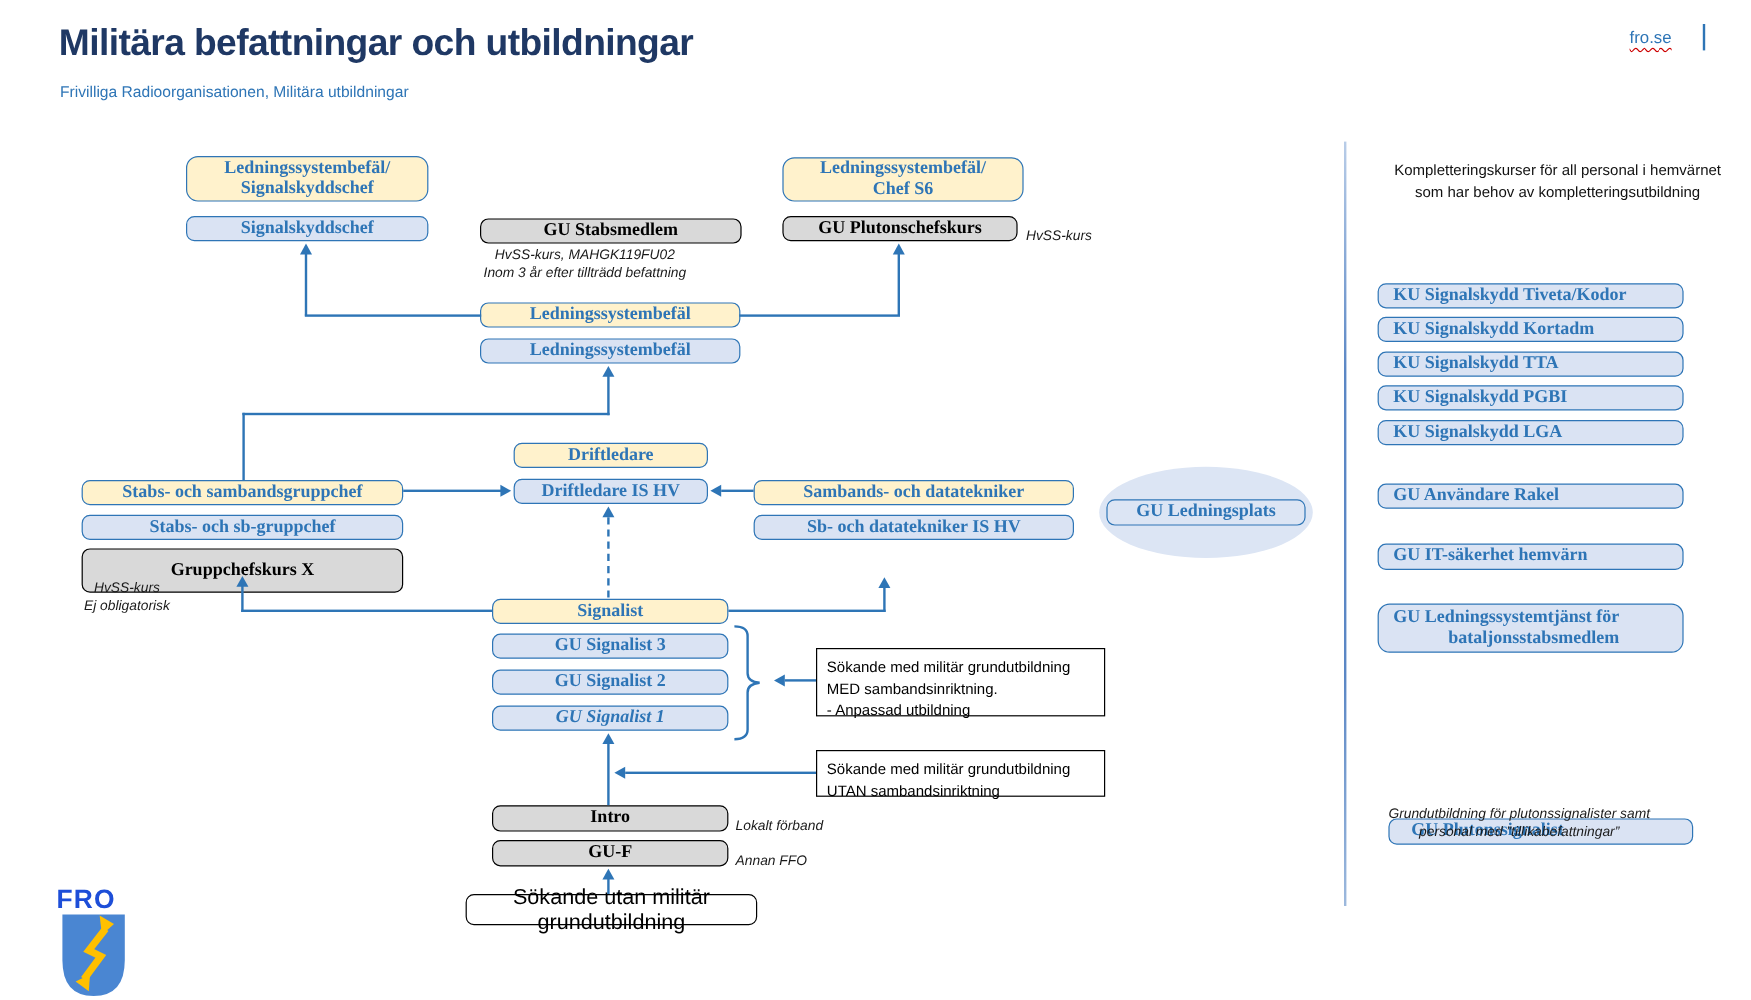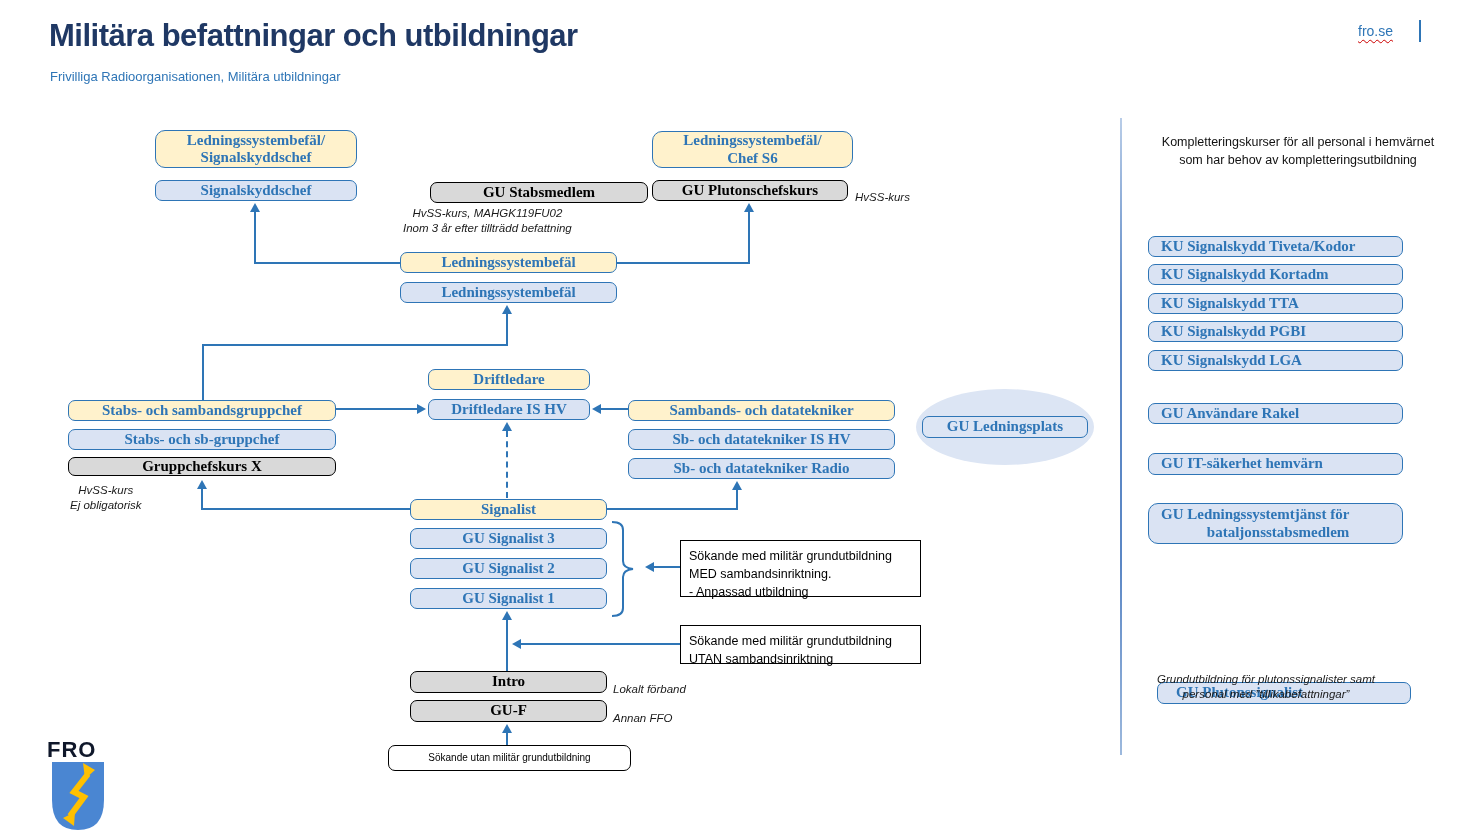--- a/index.html
+++ b/index.html
@@ -20,21 +20,21 @@
   
   .node {
     position:absolute; display:flex; align-items:center; justify-content:center;
     font-family:"Liberation Serif", serif; font-weight:bold; font-size:15px;
     line-height:1.15; text-align:center; border-radius:7px;
   }
   .yellow { background:#FFF2CC; border:1.5px solid #2E75B6; color:#2E75B6; }
   .blue   { background:#DAE3F3; border:1.5px solid #2E75B6; color:#2E75B6; }
   .gray   { background:#D9D9D9; border:1.5px solid #000000; color:#000000; }
   .white-box { background:#ffffff; border:1.5px solid #000000; color:#000000;
-               font-family:"Liberation Sans", sans-serif; font-weight:normal; font-size:10px; }
+               font-family:"Liberation Sans", sans-serif; font-weight:normal; font-size:18px; }
   .two-line { border-radius:10px; }
   .left-al { justify-content:flex-start; padding-left:12px; text-align:right;margin-top:36px; }
 
   .note-it { font-family:"Liberation Sans", sans-serif; font-style:italic; font-size:11.5px; color:#1a1a1a; line-height:1.3; }
   .callout {
     position:absolute; background:#fff; border:1.5px solid #000; color:#000;
     font-size:12.5px; line-height:1.45; padding:6px 8px; text-align:left;
   }
   .sidebar-note { font-size:12.5px; color:#111; line-height:1.45; }
 
@@ -46,70 +46,69 @@
             border-left:5px solid transparent; border-right:5px solid transparent; border-bottom:9px solid #2E75B6; }
   .arr-left { position:absolute; width:0; height:0;
             border-top:5px solid transparent; border-bottom:5px solid transparent; border-right:9px solid #2E75B6; }
   .arr-right { position:absolute; width:0; height:0;
             border-top:5px solid transparent; border-bottom:5px solid transparent; border-left:9px solid #2E75B6; }
 
   .divider { position:absolute; width:2px; background:linear-gradient(#b9cde8, #5b87c5 30%, #5b87c5 70%, #9db9dd); }
 
   .ellipse { position:absolute; background:#DCE5F4; border-radius:50%; }
 
-  .logo-text { font-size:22px; font-weight:bold; color:#0f172a; letter-spacing:1px; font-family:"Liberation Sans", sans-serif; }
+  .logo-text { font-size:22px; font-weight:bold; color:#1d4ed8; letter-spacing:1px; font-family:"Liberation Sans", sans-serif; }
 </style>
 </head>
 <body>
 
 <div class="canvas">
 
   <div class="abs title" style="left:49px; top:18px;">Militära befattningar och utbildningar</div>
   <div class="abs subtitle" style="left:50px; top:69px;">Frivilliga Radioorganisationen, Militära utbildningar</div>
   <div class="abs" style="left:1358px; top:20px; display:flex; align-items:center; gap:26px;">
     <span class="sitelink">fro.se</span>
     <span class="sitebar"></span>
   </div>
 
   <div class="node yellow two-line ml" style="left:155px; top:130px; width:202px; height:38px;">Ledningssystembefäl/
 Signalskyddschef</div>
   <div class="node blue" style="left:155px; top:180px; width:202px; height:21px;">Signalskyddschef</div>
 
-  <div class="node gray" style="left:400px; top:182px; width:218px; height:21px;margin-left:30px;">GU Stabsmedlem</div>
+  <div class="node gray" style="left:400px; top:182px; width:218px; height:21px;">GU Stabsmedlem</div>
   <div class="abs note-it ml" style="left:403px; top:206px;">HvSS-kurs, MAHGK119FU02
 Inom 3 år efter tillträdd befattning</div>
 
   <div class="node yellow two-line ml" style="left:652px; top:131px; width:201px; height:37px;">Ledningssystembefäl/
 Chef S6</div>
   <div class="node gray" style="left:652px; top:180px; width:196px; height:21px;">GU Plutonschefskurs</div>
   <div class="abs note-it" style="left:855px; top:190px;">HvSS-kurs</div>
 
   <div class="node yellow" style="left:400px; top:252px; width:217px; height:21px;">Ledningssystembefäl</div>
   <div class="node blue" style="left:400px; top:282px; width:217px; height:21px;">Ledningssystembefäl</div>
 
   <div class="node yellow" style="left:428px; top:369px; width:162px; height:21px;">Driftledare</div>
   <div class="node blue" style="left:428px; top:399px; width:162px; height:21px;">Driftledare IS HV</div>
 
   <div class="node yellow" style="left:68px; top:400px; width:268px; height:21px;">Stabs- och sambandsgruppchef</div>
   <div class="node blue" style="left:68px; top:429px; width:268px; height:21px;">Stabs- och sb-gruppchef</div>
-  <div class="node gray" style="left:68px; top:457px; width:268px; height:19px;">Gruppchefskurs X</div>
+  <div class="node gray" style="left:68px; top:457px; width:268px; height:37px;">Gruppchefskurs X</div>
   <div class="abs note-it ml" style="left:70px; top:483px;">HvSS-kurs
 Ej obligatorisk</div>
 
   <div class="node yellow" style="left:628px; top:400px; width:267px; height:21px;">Sambands- och datatekniker</div>
   <div class="node blue" style="left:628px; top:429px; width:267px; height:21px;">Sb- och datatekniker IS HV</div>
-  <div class="node blue" style="left:628px; top:458px; width:267px; height:21px;">Sb- och datatekniker Radio</div>
 
   <div class="ellipse" style="left:916px; top:389px; width:178px; height:76px;"></div>
   <div class="node" style="left:922px; top:416px; width:166px; height:22px; background:transparent; border:1.5px solid #2E75B6; color:#2E75B6;">GU Ledningsplats</div>
 
   <div class="node yellow" style="left:410px; top:499px; width:197px; height:21px;">Signalist</div>
   <div class="node blue" style="left:410px; top:528px; width:197px; height:21px;">GU Signalist 3</div>
   <div class="node blue" style="left:410px; top:558px; width:197px; height:21px;">GU Signalist 2</div>
-  <div class="node blue" style="left:410px; top:588px; width:197px; height:21px;">GU Signalist 1</div>
+  <div class="node blue" style="left:410px; top:588px; width:197px; height:21px;font-style:italic;">GU Signalist 1</div>
 
   <svg class="abs" style="left:609px; top:520px;" width="28" height="98" viewBox="0 0 28 98">
     <path d="M3,2 Q14,2 14,10 L14,41 Q14,48 24,49 Q14,50 14,57 L14,88 Q14,96 3,96" fill="none" stroke="#2E75B6" stroke-width="2"></path>
   </svg>
 
   <div class="callout ml" style="left:680px; top:540px; width:241px; height:57px;">Sökande med militär grundutbildning
 MED sambandsinriktning.
 - Anpassad utbildning</div>
   <div class="callout ml" style="left:680px; top:625px; width:241px; height:39px;">Sökande med militär grundutbildning
 UTAN sambandsinriktning</div>

